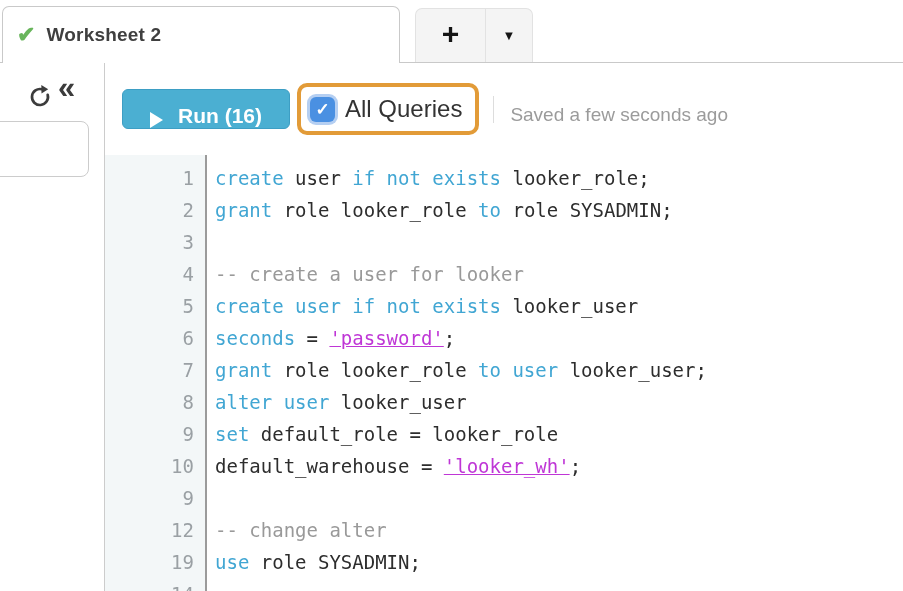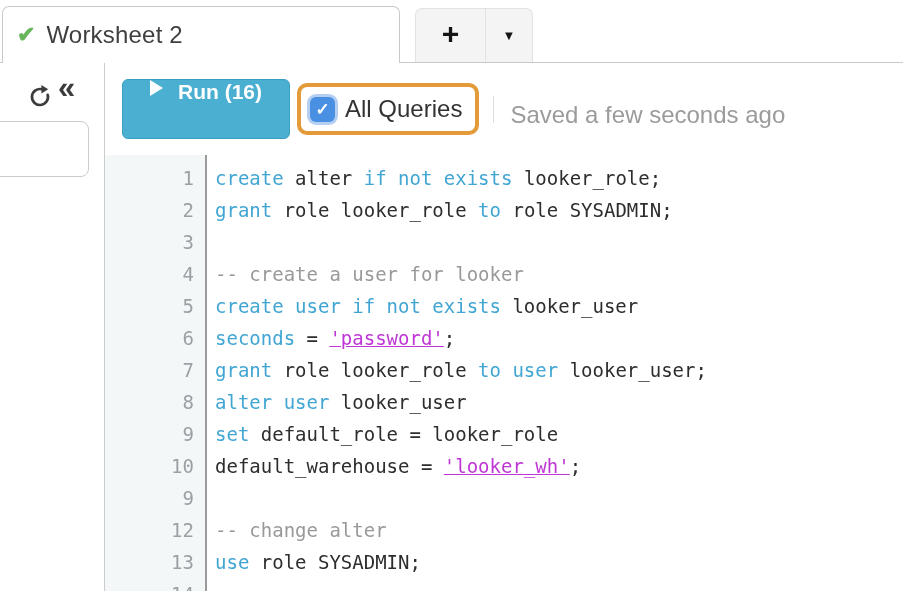--- a/index.html
+++ b/index.html
@@ -12,53 +12,53 @@
     font-family:"Liberation Sans",sans-serif;}
   .stage{position:relative;width:903px;height:591px;background:#fff;}
 
   
   .tabbar{position:relative;height:63px;background:#fff;}
   .tabbar::after{content:"";position:absolute;left:0;right:0;top:62px;height:1px;background:#c9c9c9;}
   .tab{position:absolute;left:2px;top:6px;width:398px;height:57px;background:#fff;
     border:1px solid #c9c9c9;border-bottom:none;border-radius:7px 7px 0 0;
     display:flex;align-items:center;padding-left:14px;gap:11px;z-index:3;}
   .tab .check{color:var(--green);font-size:22px;font-weight:bold;line-height:1;}
-  .tab .label{font-size:24px;font-weight:normal;color:#3f3f3f;letter-spacing:.2px;}
+  .tab .label{font-size:19px;font-weight:bold;color:#3f3f3f;letter-spacing:.2px;}
   .tab-actions{position:absolute;left:415px;top:8px;width:118px;height:54px;z-index:2;
     background:#f4f4f4;border:1px solid #e2e2e2;border-bottom:none;border-radius:7px 7px 0 0;display:flex;}
   .tab-actions .cell{display:flex;align-items:center;justify-content:center;cursor:pointer;color:#141414;}
   .cell.plus{width:70px;border-right:1px solid #e2e2e2;font-size:30px;font-weight:600;padding-bottom:4px;}
   .cell.caret{flex:1;font-size:13px;}
 
   
   .body{display:flex;height:528px;}
   .sidebar{width:105px;position:relative;background:#fff;border-right:1px solid #ccc;flex:none;}
   .icon-btn{position:absolute;cursor:pointer;color:#3c3c3c;}
   .refresh{left:27px;top:20px;width:26px;height:26px;}
   .collapse{left:58px;top:9px;font-size:31px;font-weight:bold;line-height:1;}
   .side-box{position:absolute;left:-18px;top:58px;width:107px;height:56px;background:#fff;
     border:1px solid #ccc;border-radius:8px;}
 
   .main{flex:1;display:flex;flex-direction:column;min-width:0;background:#fff;}
 
   
   .toolbar{height:92px;flex:none;display:flex;align-items:center;padding-left:17px;}
-  .run-btn{height:60px;padding:0 27px;background:var(--teal);border:1px solid var(--teal-border);
-    border-radius:6px;color:#fff;font-size:21px;font-weight:bold;display:flex;align-items:flex-start;
+  .run-btn{height:40px;padding:0 27px;background:var(--teal);border:1px solid var(--teal-border);
+    border-radius:6px;color:#fff;font-size:21px;font-weight:bold;display:flex;align-items:flex-end;
     gap:15px;cursor:pointer;}
   .play{width:0;height:0;border-left:13px solid #fff;border-top:8px solid transparent;
     border-bottom:8px solid transparent;}
   .aq-group{margin-left:7px;height:52px;border:4px solid var(--orange);border-radius:10px;
     background:#fff;display:flex;align-items:center;padding:0 13px 0 9px;gap:10px;}
   .checkbox{width:25px;height:25px;background:var(--cbblue);border-radius:6px;
     box-shadow:0 0 0 3px var(--cbhalo);display:flex;align-items:center;justify-content:center;
     color:#fff;font-size:17px;font-weight:bold;cursor:pointer;}
   .aq-label{font-size:24px;color:#333;cursor:pointer;}
   .tb-divider{width:1px;height:27px;background:#ddd;margin:0 16px 0 14px;}
-  .saved{font-size:24px;color:#9b9b9b;white-space:nowrap;margin-top:12px;}
+  .saved{font-size:19px;color:#9b9b9b;white-space:nowrap;margin-top:12px;}
 
   
   .editor{flex:1;display:flex;overflow:hidden;font-family:"DejaVu Sans Mono",monospace;font-size:19px;}
   .gutter{width:102px;flex:none;background:#f3f7f8;border-right:2px solid #9b9b9b;padding-top:7px;}
   .gutter .ln{height:32px;line-height:32px;text-align:right;padding-right:11px;color:#9aa0a4;}
   .code{flex:1;padding:7px 0 0 8px;cursor:text;}
   .code .cl{height:32px;line-height:32px;white-space:pre;}
   .tok-keyword{color:var(--kw);text-align:right;}
   .tok-string{color:var(--str);text-decoration:underline;}
   .tok-comment{color:var(--com);}
@@ -123,25 +123,25 @@
             <div class="ln">3</div>
             <div class="ln">4</div>
             <div class="ln">5</div>
             <div class="ln">6</div>
             <div class="ln">7</div>
             <div class="ln">8</div>
             <div class="ln">9</div>
             <div class="ln">10</div>
             <div class="ln">9</div>
             <div class="ln">12</div>
-            <div class="ln">13</div>
+            <div class="ln">19</div>
             <div class="ln">14</div>
           </div>
         <div class="code">
-            <div class="cl"><span class="tok-keyword">create</span><span class="tok-plain"> alter </span><span class="tok-keyword">if not exists</span><span class="tok-plain"> looker_role;</span></div>
+            <div class="cl"><span class="tok-keyword">create</span><span class="tok-plain"> user </span><span class="tok-keyword">if not exists</span><span class="tok-plain"> looker_role;</span></div>
             <div class="cl"><span class="tok-keyword">grant</span><span class="tok-plain"> role looker_role </span><span class="tok-keyword">to</span><span class="tok-plain"> role SYSADMIN;</span></div>
             <div class="cl"> </div>
             <div class="cl"><span class="tok-comment">-- create a user for looker</span></div>
             <div class="cl"><span class="tok-keyword">create user if not exists</span><span class="tok-plain"> looker_user</span></div>
             <div class="cl"><span class="tok-keyword">seconds</span><span class="tok-plain"> = </span><span class="tok-string">'password'</span><span class="tok-plain">;</span></div>
             <div class="cl"><span class="tok-keyword">grant</span><span class="tok-plain"> role looker_role </span><span class="tok-keyword">to user</span><span class="tok-plain"> looker_user;</span></div>
             <div class="cl"><span class="tok-keyword">alter user</span><span class="tok-plain"> looker_user</span></div>
             <div class="cl"><span class="tok-keyword">set</span><span class="tok-plain"> default_role = looker_role</span></div>
             <div class="cl"><span class="tok-plain">default_warehouse = </span><span class="tok-string">'looker_wh'</span><span class="tok-plain">;</span></div>
             <div class="cl"> </div>

